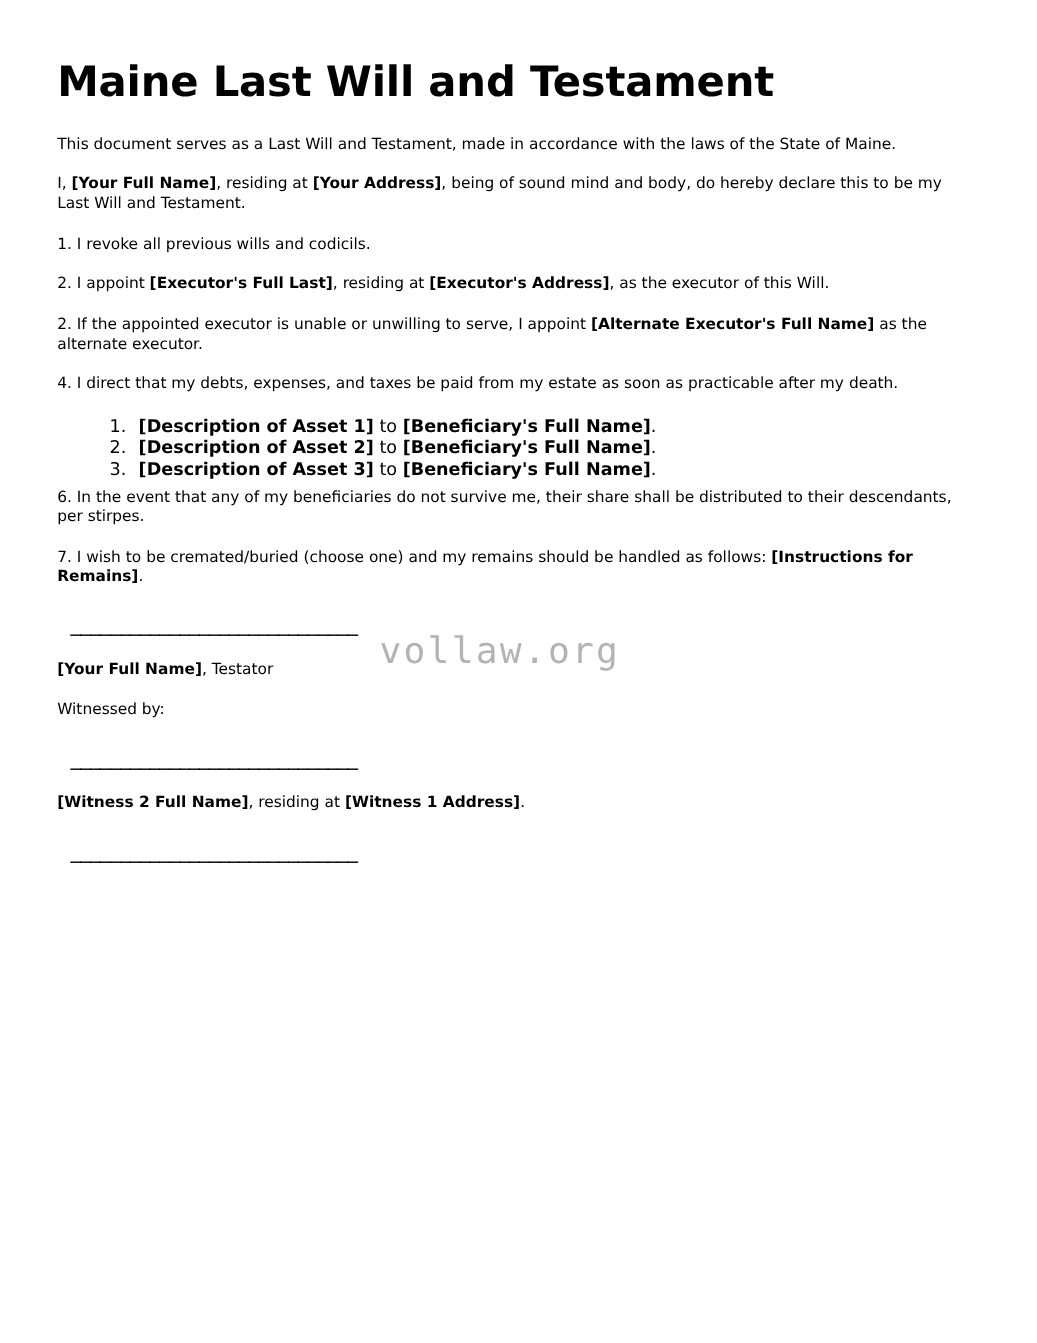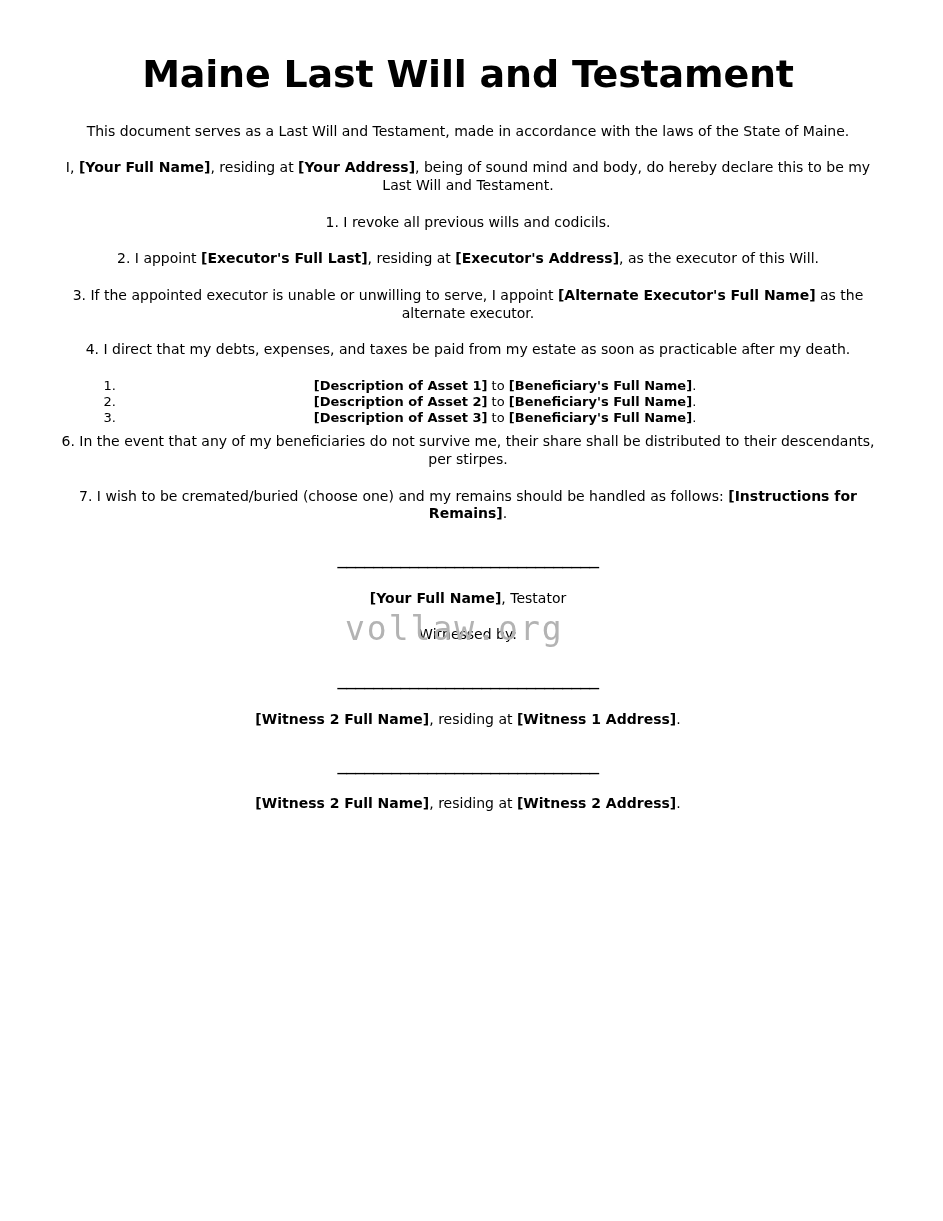--- a/index.html
+++ b/index.html
@@ -37,21 +37,21 @@
   }
   p.para.tight-after {
     margin-bottom: 14px;
   }
   b, strong {
     font-weight: bold;
   }
   ol.asset-list {
     margin: 0 0 8px 0;
     padding-left: 68px;
-    font-size: 13px;
+    font-size: 16px;
     line-height: 1.22;
     list-style-position: outside;
     list-style-type: decimal;
   }
   ol.asset-list li {
     margin: 0;
     padding-left: 6px;
   }
   .sig-line {
     font-size: 19px;
@@ -60,51 +60,51 @@
     margin: 12px;
     white-space: nowrap;
     font-family: "DejaVu Sans", sans-serif;
   }
   .sig-block-1 { margin-top: 24px; margin-bottom: 22px; }
   .sig-block-2 { margin-top: 24px; margin-bottom: 22px; }
   .sig-block-3 { margin-top: 24px; margin-bottom: 22px; }
   .watermark {
     position: absolute;
     left: 345px;
-    top: 609px;
+    top: 572px;
     font-family: "DejaVu Sans Mono", monospace;
     font-size: 33px;
     letter-spacing: 2px;
     color: #b3b3b3;
     white-space: nowrap;
     pointer-events: none;
     z-index: 5;
   }
-  .content { position: relative; z-index: 1; text-align: center; }
+  .content { position: relative; z-index: 1; }
 </style>
 </head>
 <body>
 
 <div class="page">
 
   <div class="watermark">vollaw.org</div>
 
   <div class="content">
 
     <h1 class="doc-title">Maine Last Will and Testament</h1>
 
     <p class="para"><span>This document serves as a Last Will and Testament, made in accordance with the laws of the State of Maine.</span></p>
 
     <p class="para"><span>I, </span><b>[Your Full Name]</b><span>, residing at </span><b>[Your Address]</b><span>, being of sound mind and body, do hereby declare this to be my Last Will and Testament.</span></p>
 
     <p class="para"><span>1. I revoke all previous wills and codicils.</span></p>
 
     <p class="para"><span>2. I appoint </span><b>[Executor's Full Last]</b><span>, residing at </span><b>[Executor's Address]</b><span>, as the executor of this Will.</span></p>
 
-    <p class="para"><span>3. If the appointed executor is unable or unwilling to serve, I appoint </span><b>[Alternate Executor's Full Name]</b><span> as the alternate executor.</span></p>
+    <p class="para"><span>2. If the appointed executor is unable or unwilling to serve, I appoint </span><b>[Alternate Executor's Full Name]</b><span> as the alternate executor.</span></p>
 
     <p class="para"><span>4. I direct that my debts, expenses, and taxes be paid from my estate as soon as practicable after my death.</span></p>
 
 
     <ol class="asset-list">
       <li><b>[Description of Asset 1]</b><span> to </span><b>[Beneficiary's Full Name]</b><span>.</span></li>
       <li><b>[Description of Asset 2]</b><span> to </span><b>[Beneficiary's Full Name]</b><span>.</span></li>
       <li><b>[Description of Asset 3]</b><span> to </span><b>[Beneficiary's Full Name]</b><span>.</span></li>
     </ol>
 
@@ -118,16 +118,15 @@
     <p class="para"><b>[Your Full Name]</b><span>, Testator</span></p>
 
     <p class="para"><span>Witnessed by:</span></p>
 
     <p class="sig-line sig-block-2">_____________________________</p>
 
     <p class="para"><b>[Witness 2 Full Name]</b><span>, residing at </span><b>[Witness 1 Address]</b><span>.</span></p>
 
     <p class="sig-line sig-block-3">_____________________________</p>
 
-    <p class="para"><b>[Witness 2 Full Name]</b><span>, residing at </span><b>[Witness 2 Address]</b><span>.</span></p>
 
   </div>
 </div>
 
 </body></html>

